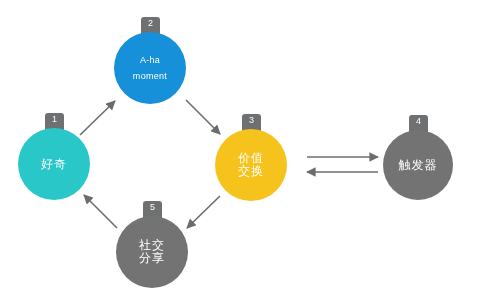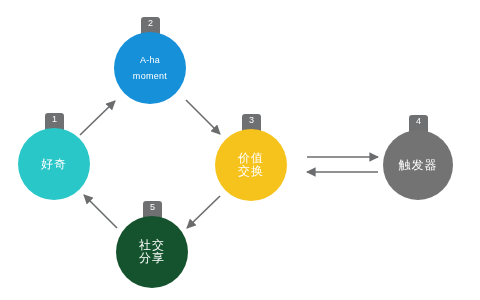--- a/index.html
+++ b/index.html
@@ -109,20 +109,20 @@
         </div>
       </div>
       <div class="node" style="left: 418px; top: 165px;">
         <div class="node-badge" style="background: rgb(111, 112, 113); color: rgb(255, 255, 255); width: 19px; height: 21px; left: -9px; top: -50px;">4</div>
         <div class="node-circle" style="background: #737373; width: 70px; height: 70px; left: -35px; top: -35px;">
           <span class="node-label cjk" style="color: rgb(255, 255, 255);">触发器</span>
         </div>
       </div>
       <div class="node" style="left: 152px; top: 252px;">
         <div class="node-badge" style="background: rgb(111, 112, 113); color: rgb(255, 255, 255); width: 19px; height: 21px; left: -9px; top: -51px;">5</div>
-        <div class="node-circle" style="background: #14532d; width: 72px; height: 72px; left: -36px; top: -36px;">
+        <div class="node-circle" style="background: #737373; width: 72px; height: 72px; left: -36px; top: -36px;">
           <span class="node-label cjk" style="color: rgb(255, 255, 255);">社交
 分享</span>
         </div>
       </div>
     </div>
 
 </div>
 
 </body></html>

